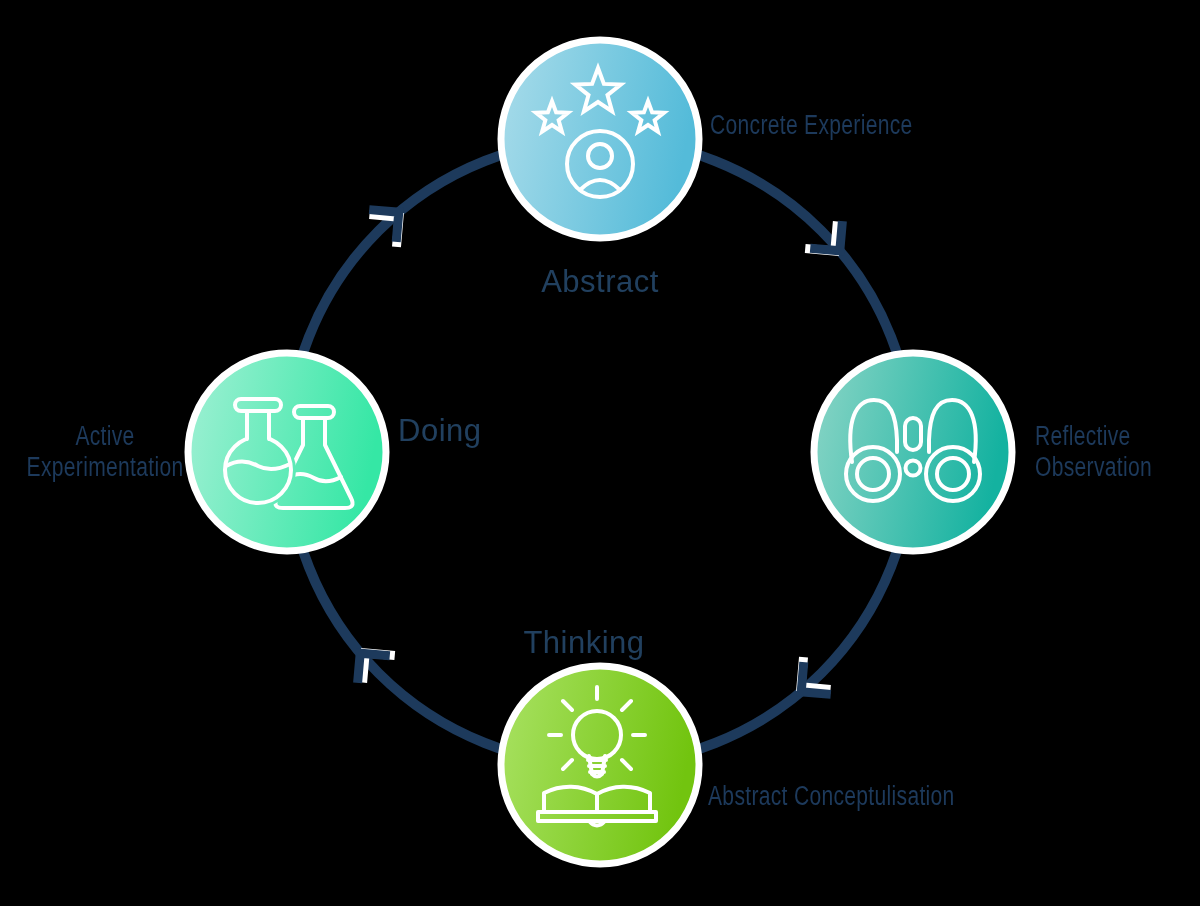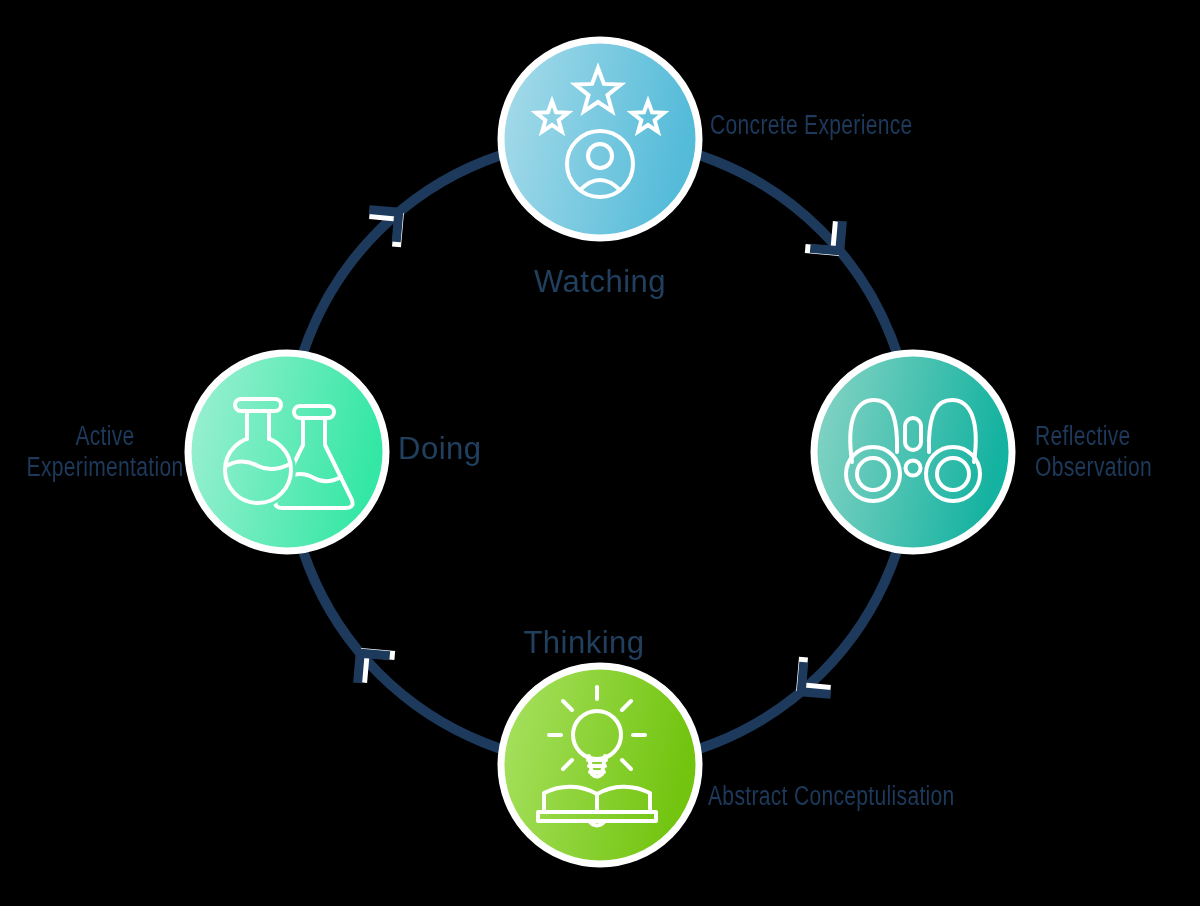--- a/index.html
+++ b/index.html
@@ -126,20 +126,20 @@
   <div class="outer-label" style="left:710px;top:110px;">Concrete Experience</div>
 
   <div class="outer-label" style="left:1035px;top:421px;">Reflective
 Observation</div>
 
   <div class="outer-label" style="left:708px;top:781px;">Abstract Conceptulisation</div>
 
   <div class="outer-label centered" style="left:105px;top:421px;">Active
 Experimentation</div>
 
-  <div class="mode-label centered" style="left:600px;top:265px;">Watching</div>
+  <div class="mode-label centered" style="left:600px;top:265px;">Abstract</div>
 
 
   <div class="mode-label centered" style="left:584px;top:626px;">Thinking</div>
 
-  <div class="mode-label" style="left:398px;top:432px;">Doing</div>
+  <div class="mode-label" style="left:398px;top:414px;">Doing</div>
 
 </div>
 
 </body></html>

